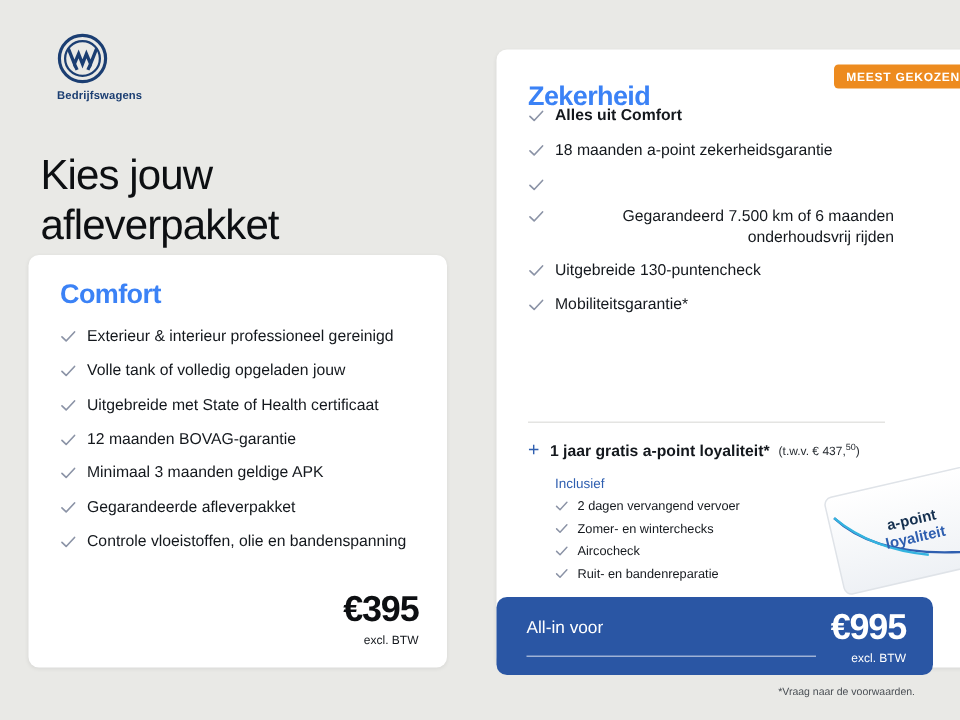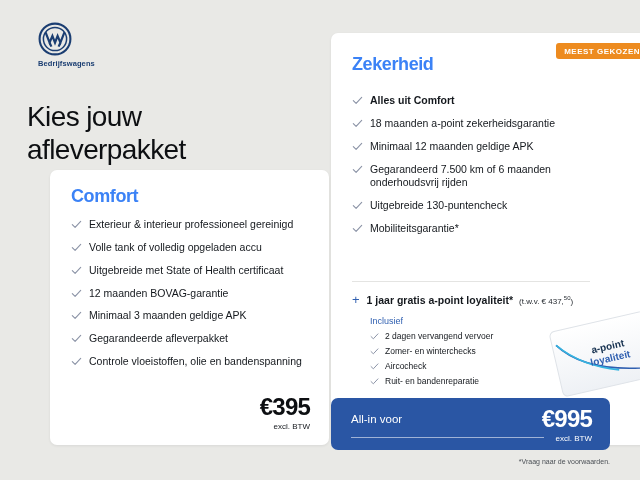--- a/index.html
+++ b/index.html
@@ -51,21 +51,21 @@
 
   
   .card {
     position: absolute;
     background: #ffffff;
     border-radius: 7px;
     box-shadow: 0 1px 3px rgba(0,0,0,.07);
   }
 
   #comfort-card {
-    left: 50px; top: 170px;
+    left: 19px; top: 170px;
     width: 279px; height: 275px;
   }
 
   #zekerheid-card {
     left: 331px; top: 33px;
     width: 326px; height: 412px;
     overflow: hidden;
   }
 
   .card-title {
@@ -98,21 +98,21 @@
   }
 
   
   .feature-list {
     list-style: none;
     margin: 0;
     padding: 0;
     position: absolute;
   }
   #comfort-list { left: 21px; top: 48px; width: 242px; }
-  #zekerheid-list { left: 21px; top: 61px; width: 244px; }
+  #zekerheid-list { left: 21px; top: 38px; width: 244px; text-align: right; }
 
   .feature-item {
     display: flex;
     align-items: flex-start;
     margin-bottom: 9px;
     font-size: 10.5px;
     line-height: 1.32;
     color: #14181d;
   }
   .feature-item.bold { font-weight: bold; }
@@ -212,20 +212,21 @@
   }
 
   
   #allin-bar {
     position: absolute;
     left: 331px; top: 398px;
     width: 279px; height: 52px;
     background: #2a56a4;
     border-radius: 7px;
     color: #ffffff;
+    padding-left: 12px;
   }
   #allin-label {
     position: absolute;
     left: 20px; top: 15px;
     font-size: 11.5px;
   }
   #allin-rule {
     position: absolute;
     left: 20px; bottom: 12px;
     width: 193px;
@@ -278,21 +279,21 @@
             </svg>
         </span>
         <span>Exterieur &amp; interieur professioneel gereinigd</span>
       </li>
       <li class="feature-item">
         <span class="check-icon">
           <svg width="11" height="11" viewBox="0 0 11 11">
               <path d="M1.3 5.6 L4.1 8.3 L9.7 2.3" fill="none" stroke="#8b93a6" stroke-width="1.1" stroke-linecap="round" stroke-linejoin="round"></path>
             </svg>
         </span>
-        <span>Volle tank of volledig opgeladen accu</span>
+        <span>Volle tank of volledig opgeladen jouw</span>
       </li>
       <li class="feature-item">
         <span class="check-icon">
           <svg width="11" height="11" viewBox="0 0 11 11">
               <path d="M1.3 5.6 L4.1 8.3 L9.7 2.3" fill="none" stroke="#8b93a6" stroke-width="1.1" stroke-linecap="round" stroke-linejoin="round"></path>
             </svg>
         </span>
         <span>Uitgebreide met State of Health certificaat</span>
       </li>
       <li class="feature-item">
@@ -358,21 +359,20 @@
           </svg>
       </span>
       <span>18 maanden a-point zekerheidsgarantie</span>
     </li>
     <li class="feature-item">
       <span class="check-icon">
         <svg width="11" height="11" viewBox="0 0 11 11">
             <path d="M1.3 5.6 L4.1 8.3 L9.7 2.3" fill="none" stroke="#8b93a6" stroke-width="1.1" stroke-linecap="round" stroke-linejoin="round"></path>
           </svg>
       </span>
-      <span>Minimaal 12 maanden geldige APK</span>
     </li>
     <li class="feature-item">
       <span class="check-icon">
         <svg width="11" height="11" viewBox="0 0 11 11">
             <path d="M1.3 5.6 L4.1 8.3 L9.7 2.3" fill="none" stroke="#8b93a6" stroke-width="1.1" stroke-linecap="round" stroke-linejoin="round"></path>
           </svg>
       </span>
       <span>Gegarandeerd 7.500 km of 6 maanden onderhoudsvrij rijden</span>
     </li>
     <li class="feature-item">

